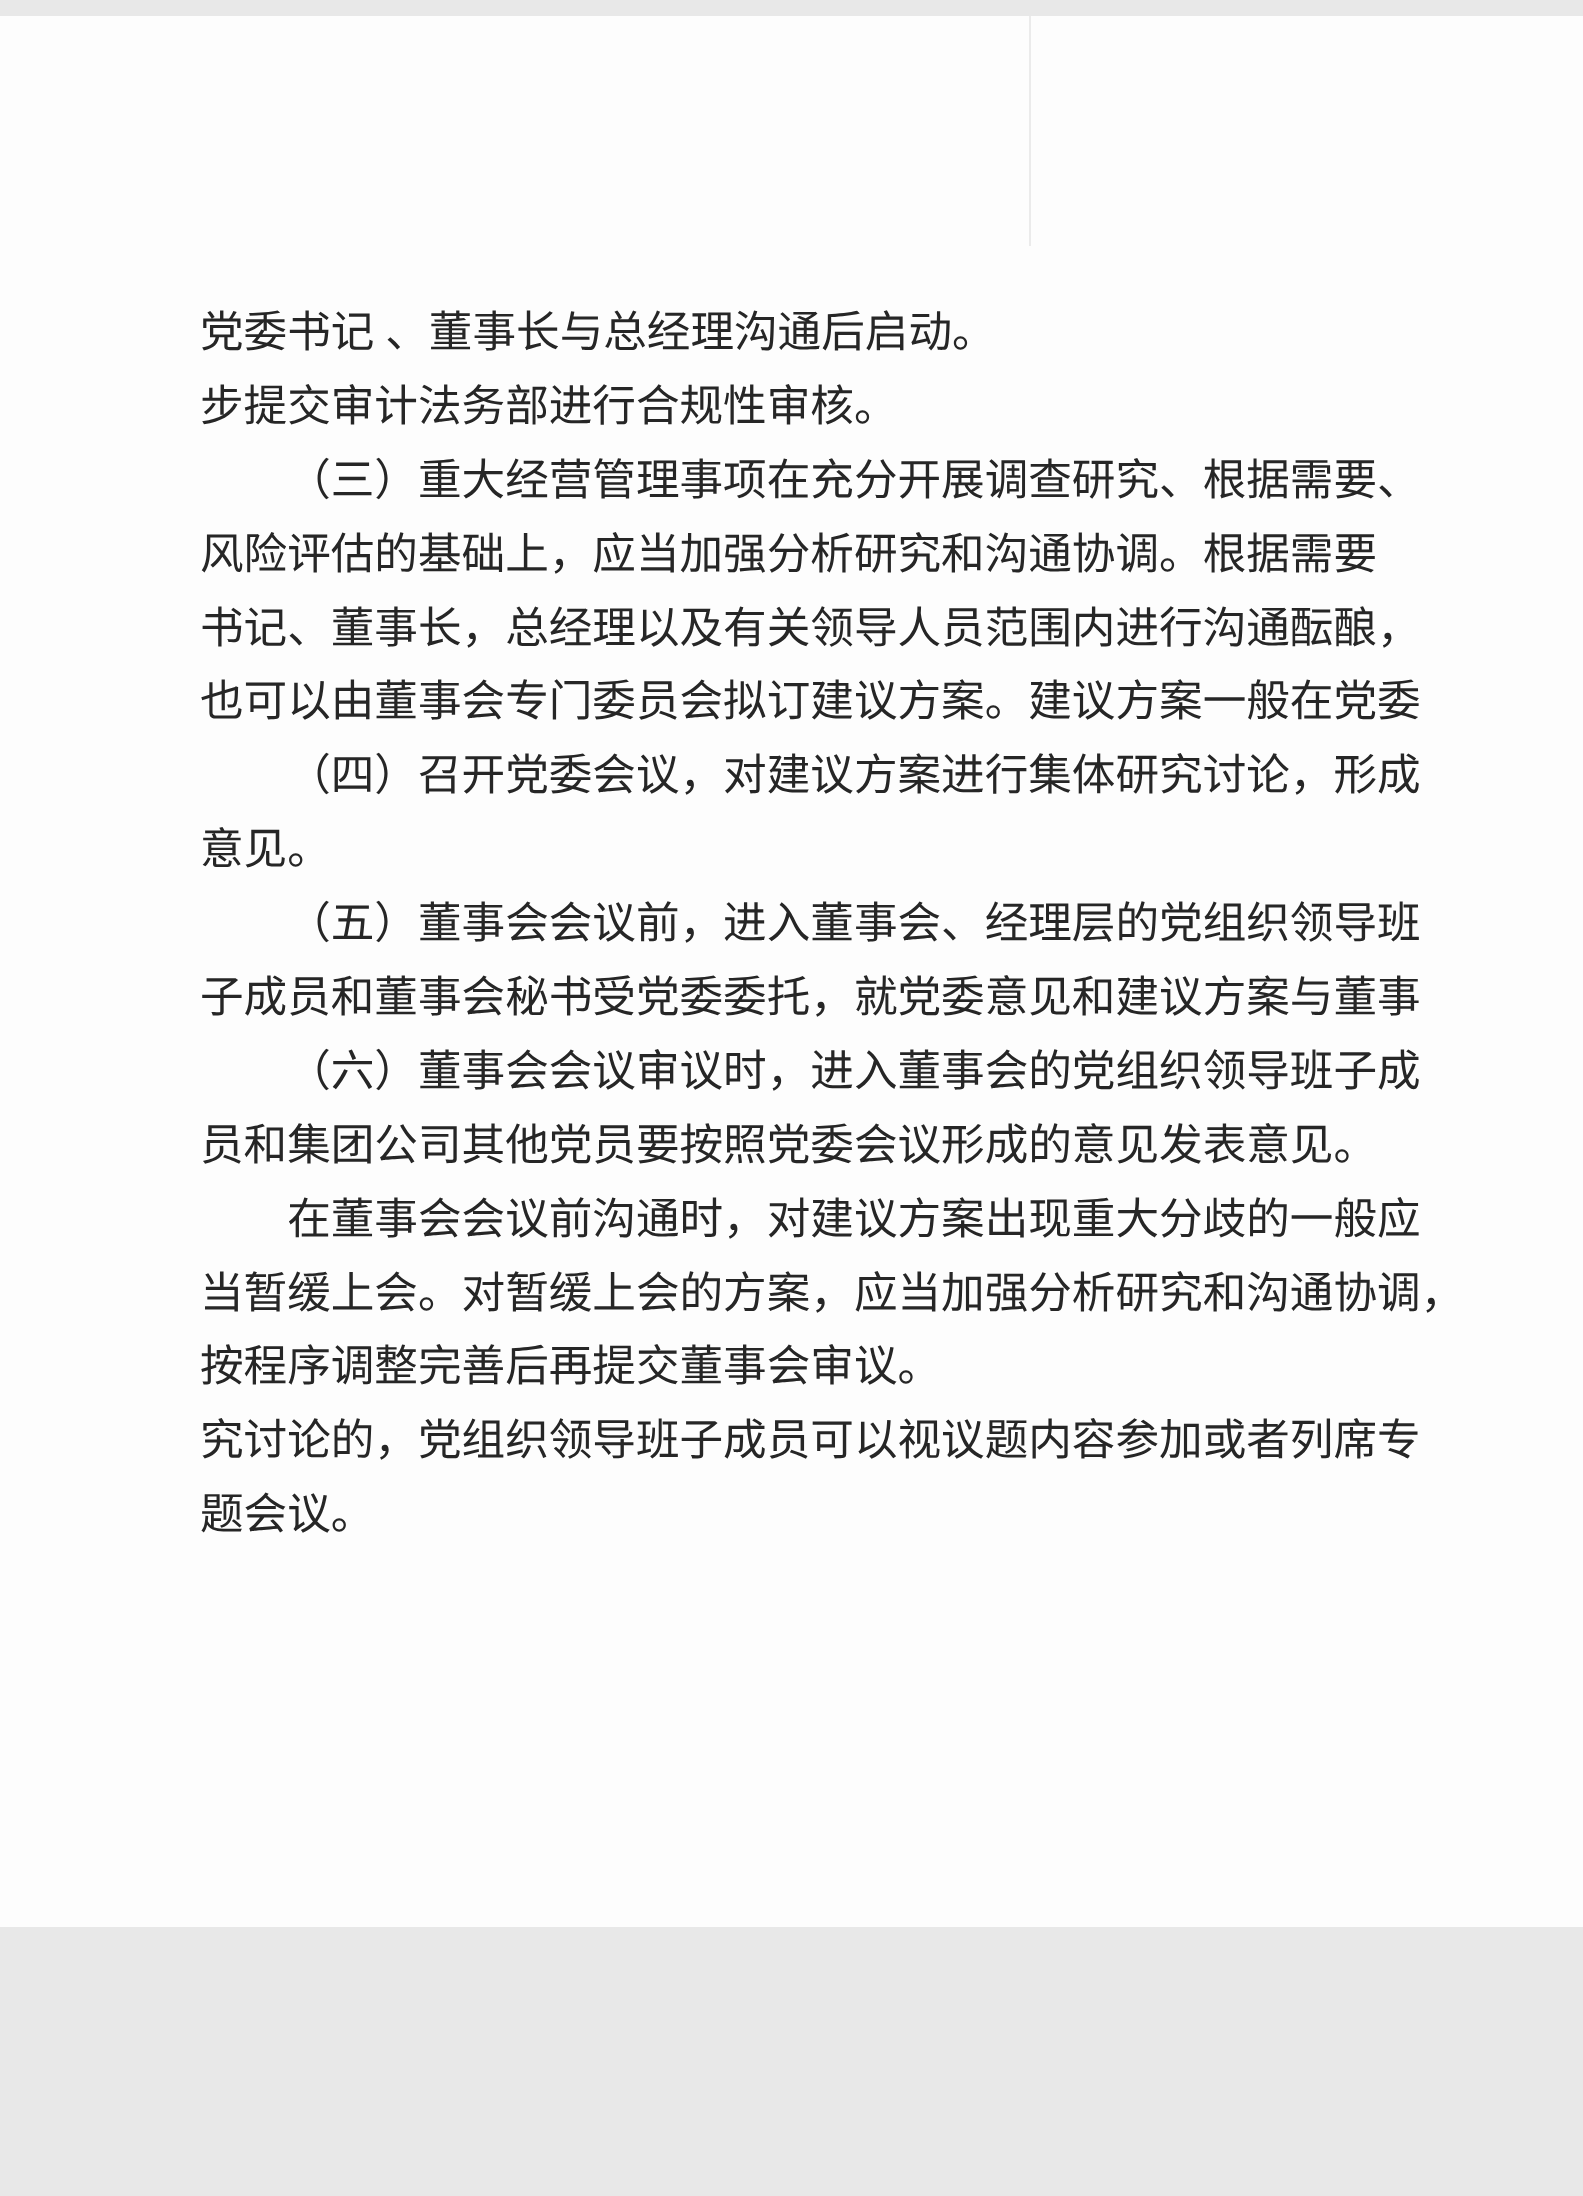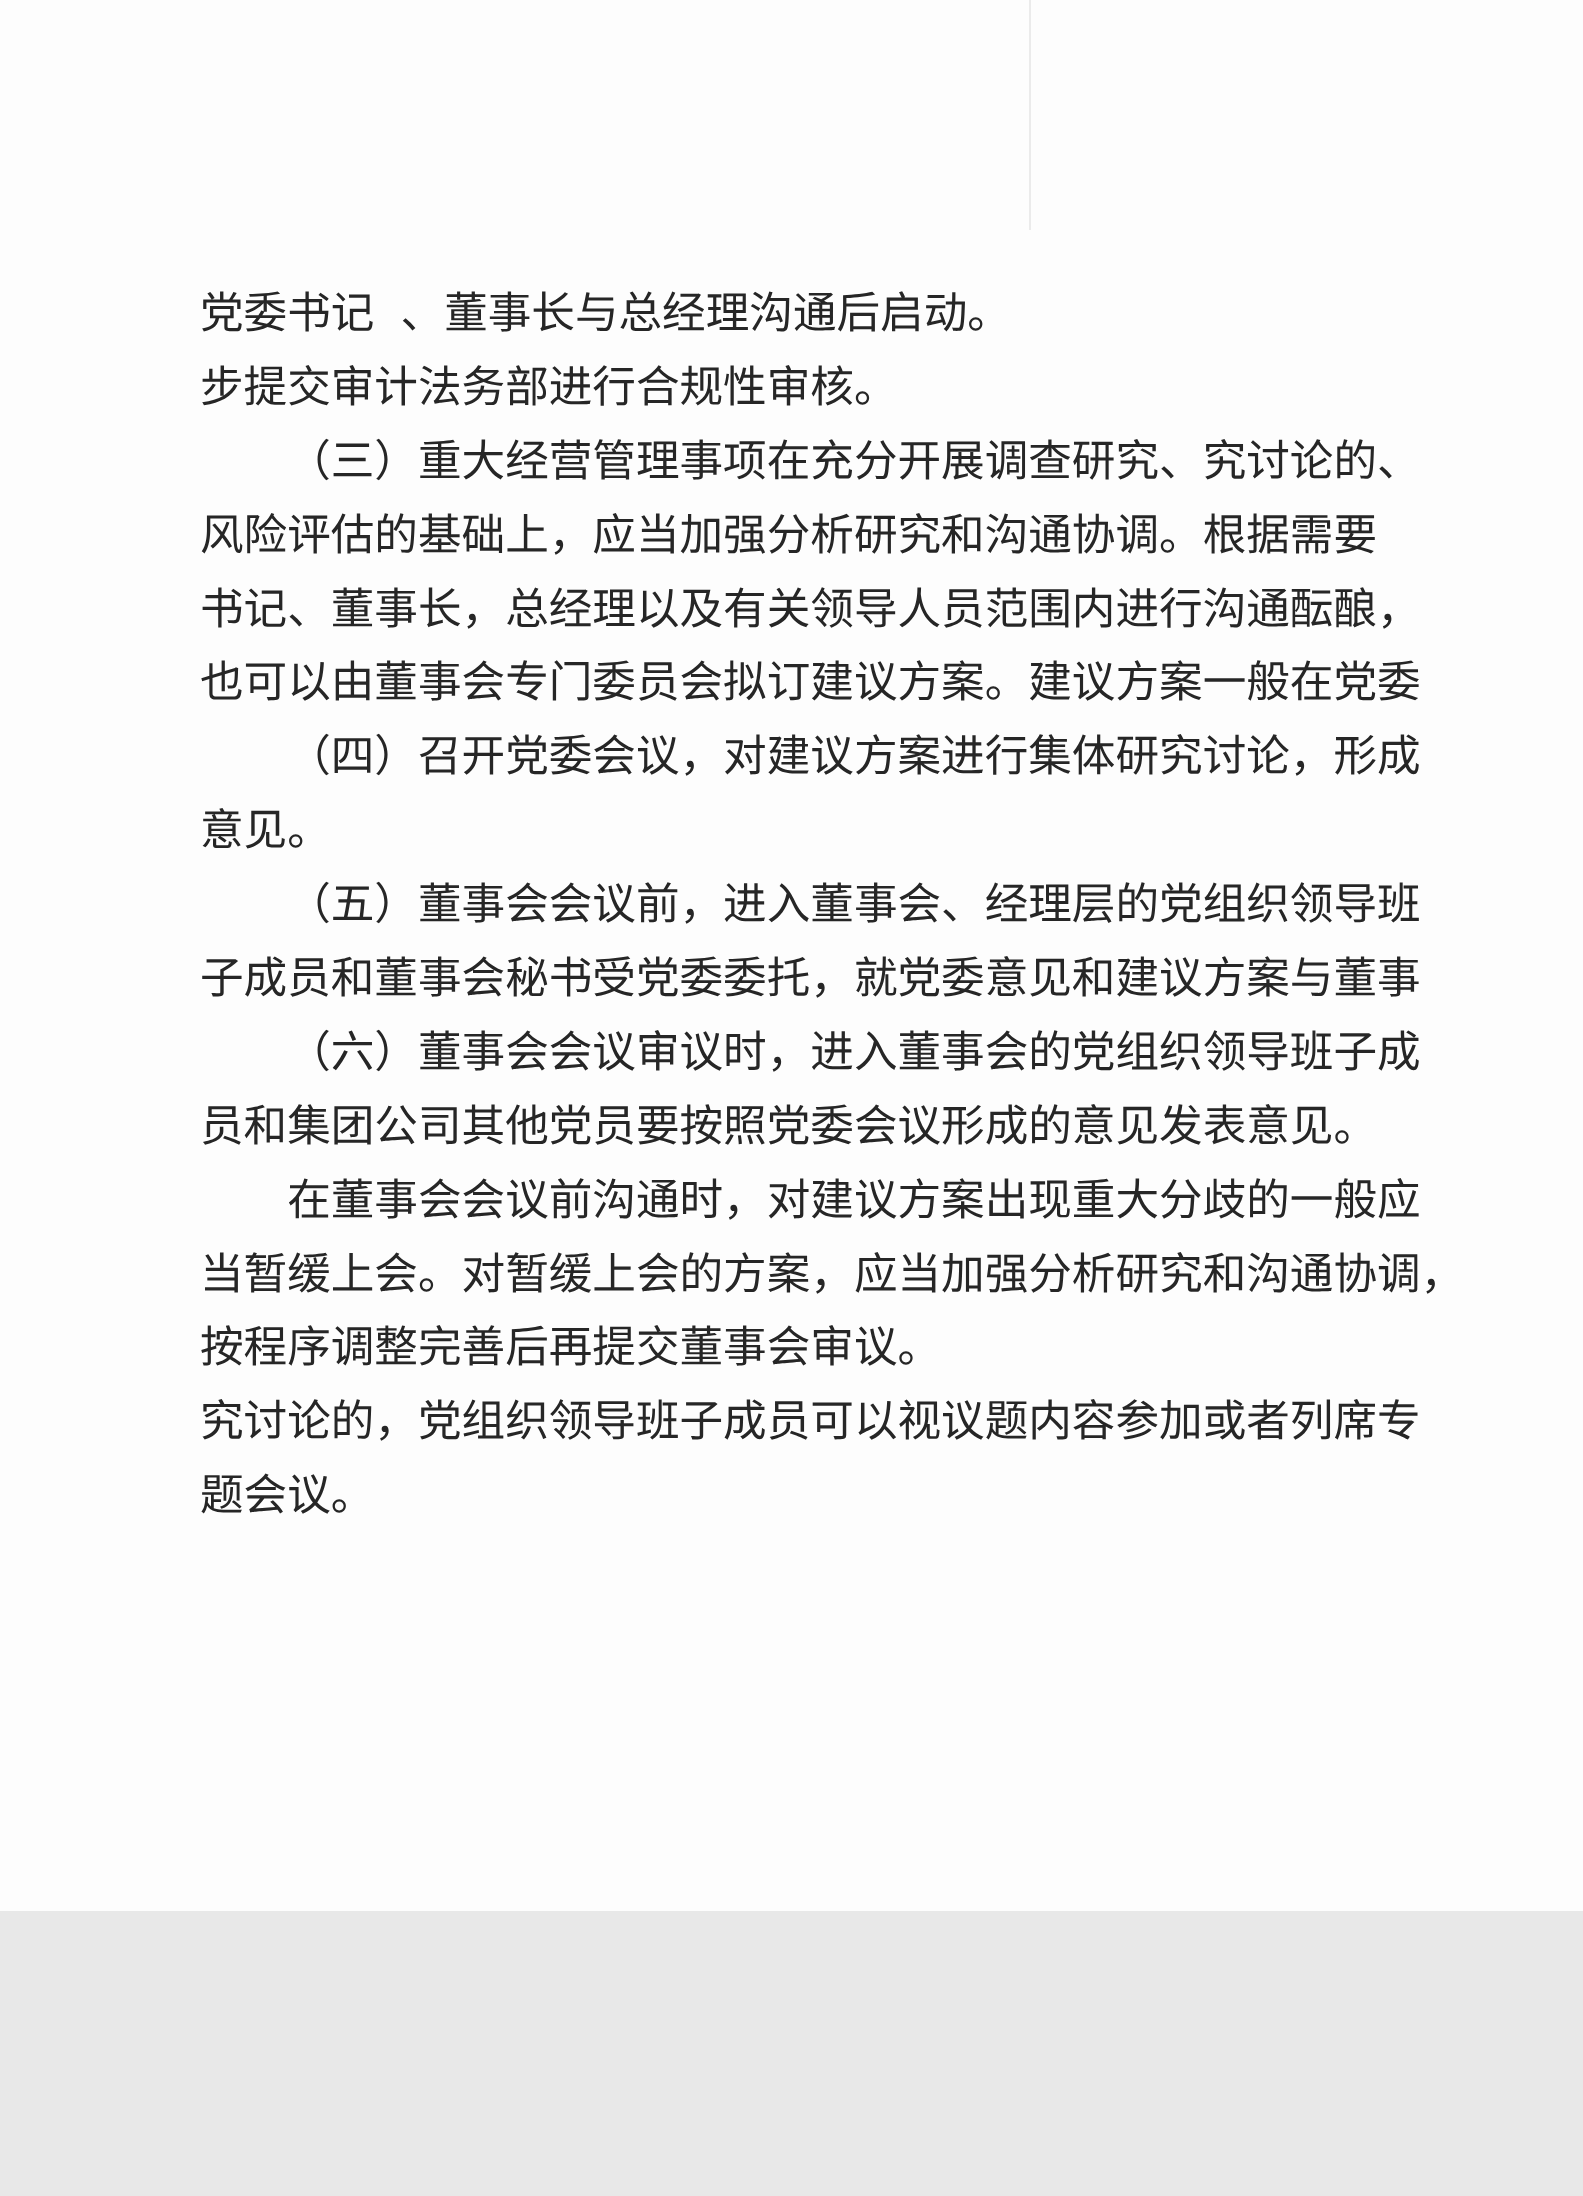--- a/index.html
+++ b/index.html
@@ -5,24 +5,24 @@
 <style>
   html, body {
     margin: 0;
     padding: 0;
     background: #e8e8e8;
   }
   .page {
     position: relative;
     width: 1583px;
     height: 1911px;
-    margin: 0 auto;
+    margin: 16px auto;
     background: #fdfdfd;
     overflow: hidden;
-    font-family: Liberation Mono, monospace;
+    font-family: Liberation Serif, serif;
   }
   
   .text-block {
     position: absolute;
     left: 200px;
     top: 280px;
     width: 1280px;
     color: #262626;
     font-size: 43.6px;
     line-height: 73.9px;
@@ -59,21 +59,21 @@
 </style>
 </head>
 <body>
 
 <div class="page">
   <div class="scan-artifact"></div>
 
   <main class="text-block" id="text-block">
       <div class="line">党委书记 、董事长与总经理沟通后启动。</div>
       <div class="line">步提交审计法务部进行合规性审核。</div>
-      <div class="line indent">（三）重大经营管理事项在充分开展调查研究、究讨论的、</div>
+      <div class="line indent">（三）重大经营管理事项在充分开展调查研究、根据需要、</div>
       <div class="line">风险评估的基础上，应当加强分析研究和沟通协调。根据需要</div>
       <div class="line">书记、董事长，总经理以及有关领导人员范围内进行沟通酝酿，</div>
       <div class="line">也可以由董事会专门委员会拟订建议方案。建议方案一般在党委</div>
       <div class="line indent">（四）召开党委会议，对建议方案进行集体研究讨论，形成</div>
       <div class="line">意见。</div>
       <div class="line indent">（五）董事会会议前，进入董事会、经理层的党组织领导班</div>
       <div class="line">子成员和董事会秘书受党委委托，就党委意见和建议方案与董事</div>
       <div class="line indent">（六）董事会会议审议时，进入董事会的党组织领导班子成</div>
       <div class="line">员和集团公司其他党员要按照党委会议形成的意见发表意见。</div>
       <div class="line indent">在董事会会议前沟通时，对建议方案出现重大分歧的一般应</div>

